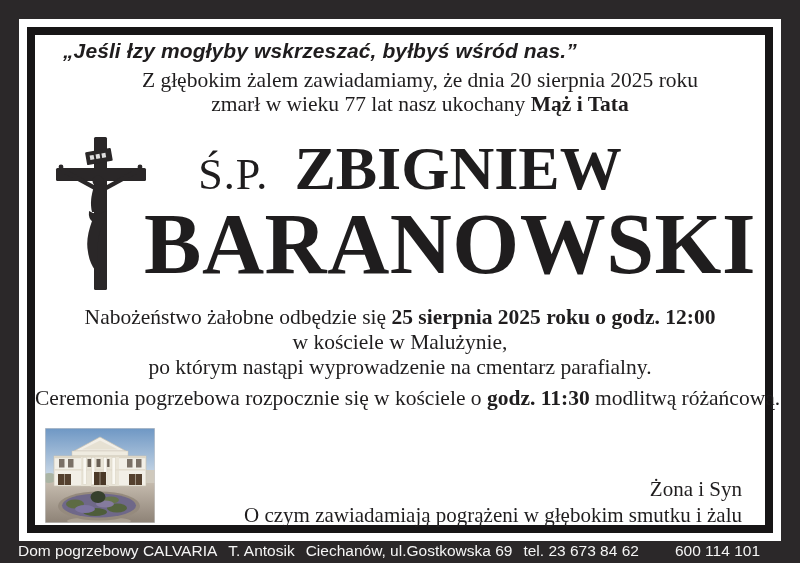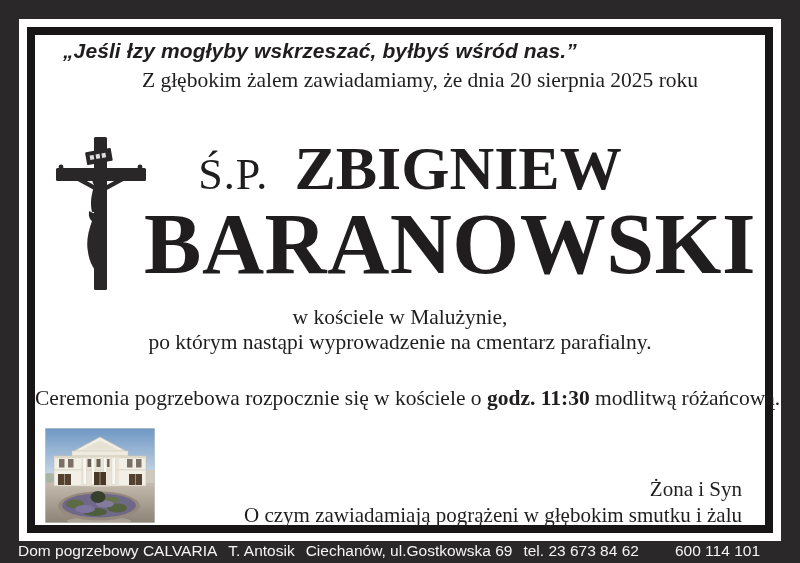--- a/index.html
+++ b/index.html
@@ -41,20 +41,21 @@
 <body>
 
 <div class="page">
   <div class="mat">
     <div class="frame">
 
       <div class="quote">„Jeśli łzy mogłyby wskrzeszać, byłbyś wśród nas.”</div>
 
       <div class="intro">
         <div>Z głębokim żalem zawiadamiamy, że dnia 20 sierpnia 2025 roku</div>
+        <div><span>zmarł w wieku 77 lat nasz ukochany </span><b>Mąż i Tata</b></div>
       </div>
 
       <svg class="crucifix" viewBox="0 0 100 160" xmlns="http://www.w3.org/2000/svg">
         <g fill="#2a2728">
           <rect x="41" y="3" width="13" height="153" rx="1.5"></rect>
           <rect x="3" y="34" width="90" height="13" rx="1.5"></rect>
           <g transform="rotate(-10 46 23)">
             <rect x="33" y="16" width="26" height="13" rx="1"></rect>
             <rect x="37" y="20" width="4" height="4.5" fill="#ffffff" opacity="0.85"></rect>
             <rect x="43" y="20" width="4" height="4.5" fill="#ffffff" opacity="0.85"></rect>
@@ -69,20 +70,21 @@
           <path d="M36,77 Q35,85 40,88 Q47,91 52,86 Q54,81 53,77 Q44,82 36,77 Z"></path>
           <path d="M39,87 C35,98 33,108 35,118 C36,126 39,132 42,136 L47,136 C44,128 44,118 45,108 C46,98 49,92 51,87 Z"></path>
           <path d="M41,135 L48,135 L45,146 Z"></path>
         </g>
       </svg>
 
       <div class="name1"><span class="sp">Ś.P.</span><span class="first">ZBIGNIEW</span></div>
       <div class="name2">BARANOWSKI</div>
 
       <div class="service">
+        <div><span>Nabożeństwo żałobne odbędzie się </span><b>25 sierpnia 2025 roku o godz. 12:00</b></div>
         <div>w kościele w Malużynie,</div>
         <div>po którym nastąpi wyprowadzenie na cmentarz parafialny.</div>
       </div>
 
       <div class="ceremony"><span>Ceremonia pogrzebowa rozpocznie się w kościele o </span><b>godz. 11:30</b><span> modlitwą różańcową.</span></div>
 
       <svg class="photo" viewBox="0 0 110 95" xmlns="http://www.w3.org/2000/svg">
         <defs>
           <linearGradient id="sky" x1="0" y1="0" x2="0" y2="1">
             <stop offset="0" stop-color="#6e97c4"></stop>

